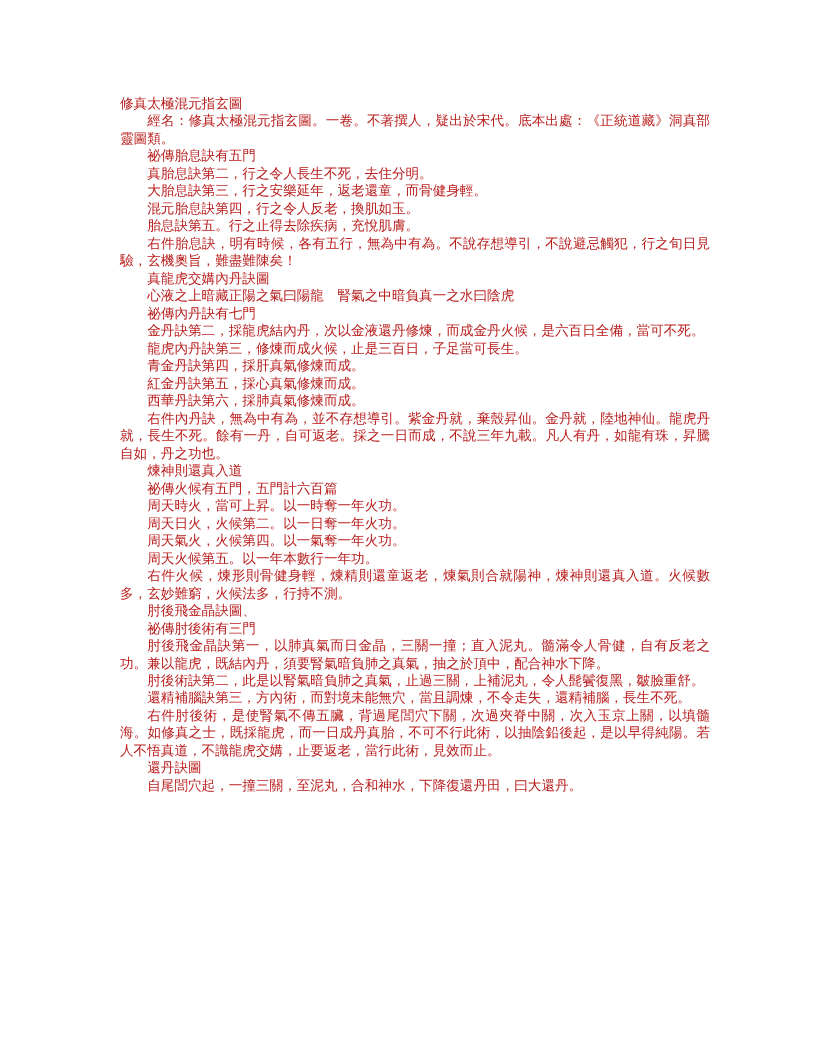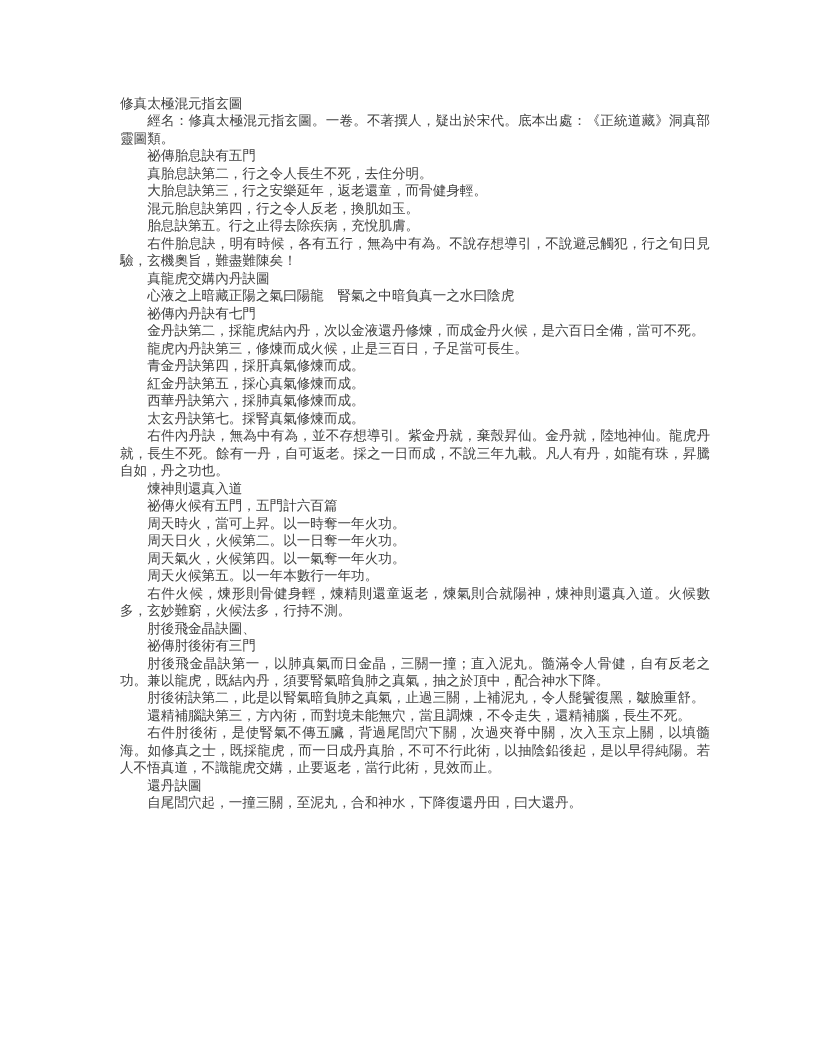--- a/index.html
+++ b/index.html
@@ -5,21 +5,21 @@
     html, body { margin: 0; padding: 0; background: #ffffff; }
     body { width: 816px; height: 1056px; position: relative; overflow: hidden; }
     .page {
       position: absolute;
       left: 120px;
       top: 95px;
       width: 590px;
       font-family: "DejaVu Serif", "Liberation Serif", serif;
       font-size: 13.6px;
       line-height: 17.48px;
-      color: #404040;
+      color: #b91c1c;
       text-align: justify;
     }
     .p { margin: 0; padding: 0; word-break: break-all; }
     .indent { text-indent: 2em; }
     .title { text-indent: 0; }
   </style>
 </head>
 <body>
 
 <div class="page">
@@ -32,21 +32,20 @@
   <p class="p indent">胎息訣第五。行之止得去除疾病，充悅肌膚。</p>
   <p class="p indent">右件胎息訣，明有時候，各有五行，無為中有為。不說存想導引，不說避忌觸犯，行之旬日見驗，玄機奧旨，難盡難陳矣！</p>
   <p class="p indent">真龍虎交媾內丹訣圖</p>
   <p class="p indent">心液之上暗藏正陽之氣曰陽龍　腎氣之中暗負真一之水曰陰虎</p>
   <p class="p indent">祕傳內丹訣有七門</p>
   <p class="p indent">金丹訣第二，採龍虎結內丹，次以金液還丹修煉，而成金丹火候，是六百日全備，當可不死。</p>
   <p class="p indent">龍虎內丹訣第三，修煉而成火候，止是三百日，子足當可長生。</p>
   <p class="p indent">青金丹訣第四，採肝真氣修煉而成。</p>
   <p class="p indent">紅金丹訣第五，採心真氣修煉而成。</p>
   <p class="p indent">西華丹訣第六，採肺真氣修煉而成。</p>
-  <p class="p indent">太玄丹訣第七。採腎真氣修煉而成。</p>
   <p class="p indent">右件內丹訣，無為中有為，並不存想導引。紫金丹就，棄殼昇仙。金丹就，陸地神仙。龍虎丹就，長生不死。餘有一丹，自可返老。採之一日而成，不說三年九載。凡人有丹，如龍有珠，昇騰自如，丹之功也。</p>
   <p class="p indent">煉神則還真入道</p>
   <p class="p indent">祕傳火候有五門，五門計六百篇</p>
   <p class="p indent">周天時火，當可上昇。以一時奪一年火功。</p>
   <p class="p indent">周天日火，火候第二。以一日奪一年火功。</p>
   <p class="p indent">周天氣火，火候第四。以一氣奪一年火功。</p>
   <p class="p indent">周天火候第五。以一年本數行一年功。</p>
   <p class="p indent">右件火候，煉形則骨健身輕，煉精則還童返老，煉氣則合就陽神，煉神則還真入道。火候數多，玄妙難窮，火候法多，行持不測。</p>
   <p class="p indent">肘後飛金晶訣圖、</p>
   <p class="p indent">祕傳肘後術有三門</p>

